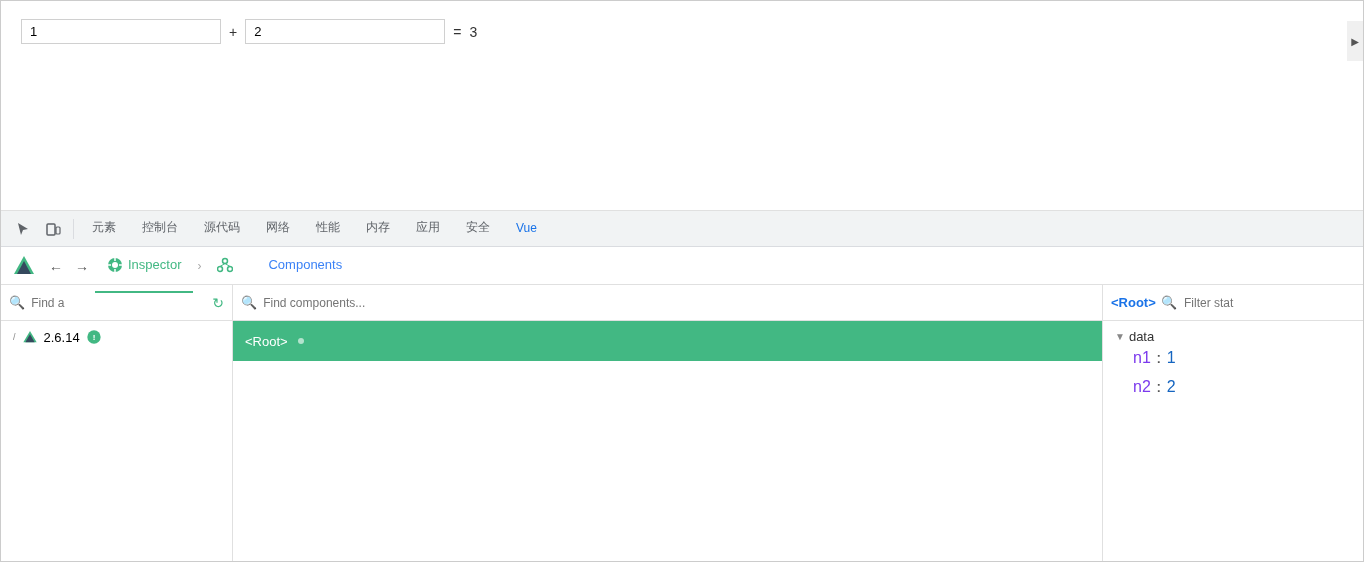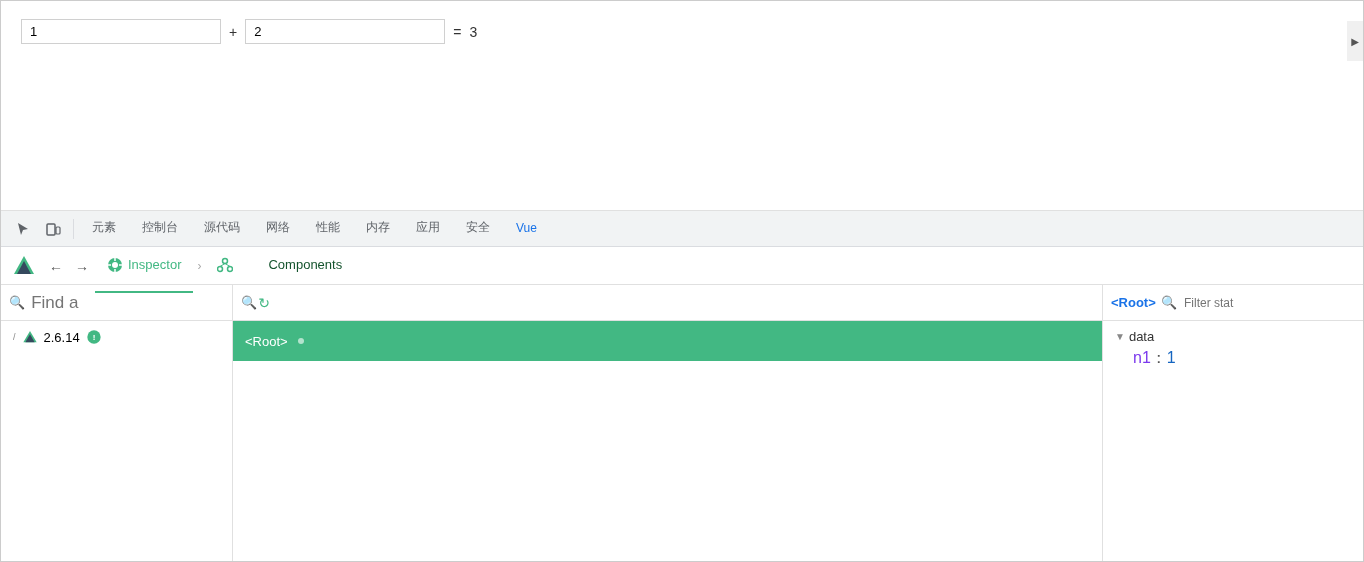--- a/index.html
+++ b/index.html
@@ -169,21 +169,21 @@
       border-bottom: 1px solid #e0e0e0;
       gap: 6px;
     }
     .search-icon {
       color: #999;
       font-size: 13px;
     }
     .search-input {
       border: none;
       outline: none;
-      font-size: 17px;
+      font-size: 12px;
       color: #999;
       flex: 1;
       background: transparent;
     }
     .refresh-btn {
       color: #42b883;
       cursor: pointer;
       font-size: 14px;
       display: flex;
       align-items: center;
@@ -390,21 +390,21 @@
         <line x1="8" y1="1" x2="8" y2="4" stroke="white" stroke-width="1.5"></line>
         <line x1="8" y1="12" x2="8" y2="15" stroke="white" stroke-width="1.5"></line>
         <line x1="1" y1="8" x2="4" y2="8" stroke="white" stroke-width="1.5"></line>
         <line x1="12" y1="8" x2="15" y2="8" stroke="white" stroke-width="1.5"></line>
       </svg>
       <span>Inspector</span>
     </div>
 
     <span class="vue-chevron">›</span>
 
-    <div class="vue-tab" style="color:#14532d;gap:35px;">
+    <div class="vue-tab" style="color:#3b82f6;gap:35px;">
       <svg class="tab-icon" viewBox="0 0 16 16">
         <circle cx="8" cy="4" r="2.5" fill="none" stroke="#42b883" stroke-width="1.5"></circle>
         <circle cx="3" cy="12" r="2.5" fill="none" stroke="#42b883" stroke-width="1.5"></circle>
         <circle cx="13" cy="12" r="2.5" fill="none" stroke="#42b883" stroke-width="1.5"></circle>
         <line x1="8" y1="6.5" x2="3" y2="9.5" stroke="#42b883" stroke-width="1"></line>
         <line x1="8" y1="6.5" x2="13" y2="9.5" stroke="#42b883" stroke-width="1"></line>
       </svg>
       <span>Components</span>
     </div>
   </div>
@@ -428,20 +428,21 @@
         <svg width="16" height="16" viewBox="0 0 24 24">
           <circle cx="12" cy="12" r="10" fill="#42b883"></circle>
           <text x="12" y="16" text-anchor="middle" font-size="12" fill="white" font-weight="bold">!</text>
         </svg>
       </div>
     </div>
 
     <div class="middle-panel">
       <div class="middle-search search-bar">
         <span class="search-icon">🔍</span>
+        <input class="search-input" type="text" placeholder="Find components..." style="">
       </div>
 
       <div class="component-item selected">
         <span class="component-name">&lt;Root&gt;</span>
         <div class="component-dot"></div>
       </div>
     </div>
 
     <div class="right-panel">
       <div class="right-header">
@@ -452,17 +453,20 @@
 
       <div class="data-tree">
         <div class="data-section">
           <div class="data-label">
             <span class="data-chevron">▼</span>
             <span>data</span>
           </div>
           <div class="data-key">
             <span style="color:#7c3aed;">n1</span><span class="data-colon">：</span><span class="data-value">1</span>
           </div>
+          <div class="data-key">
+            <span style="color:#7c3aed;">n2</span><span class="data-colon">：</span><span class="data-value">2</span>
+          </div>
         </div>
       </div>
     </div>
   </div>
 </div>
 
 </body></html>

